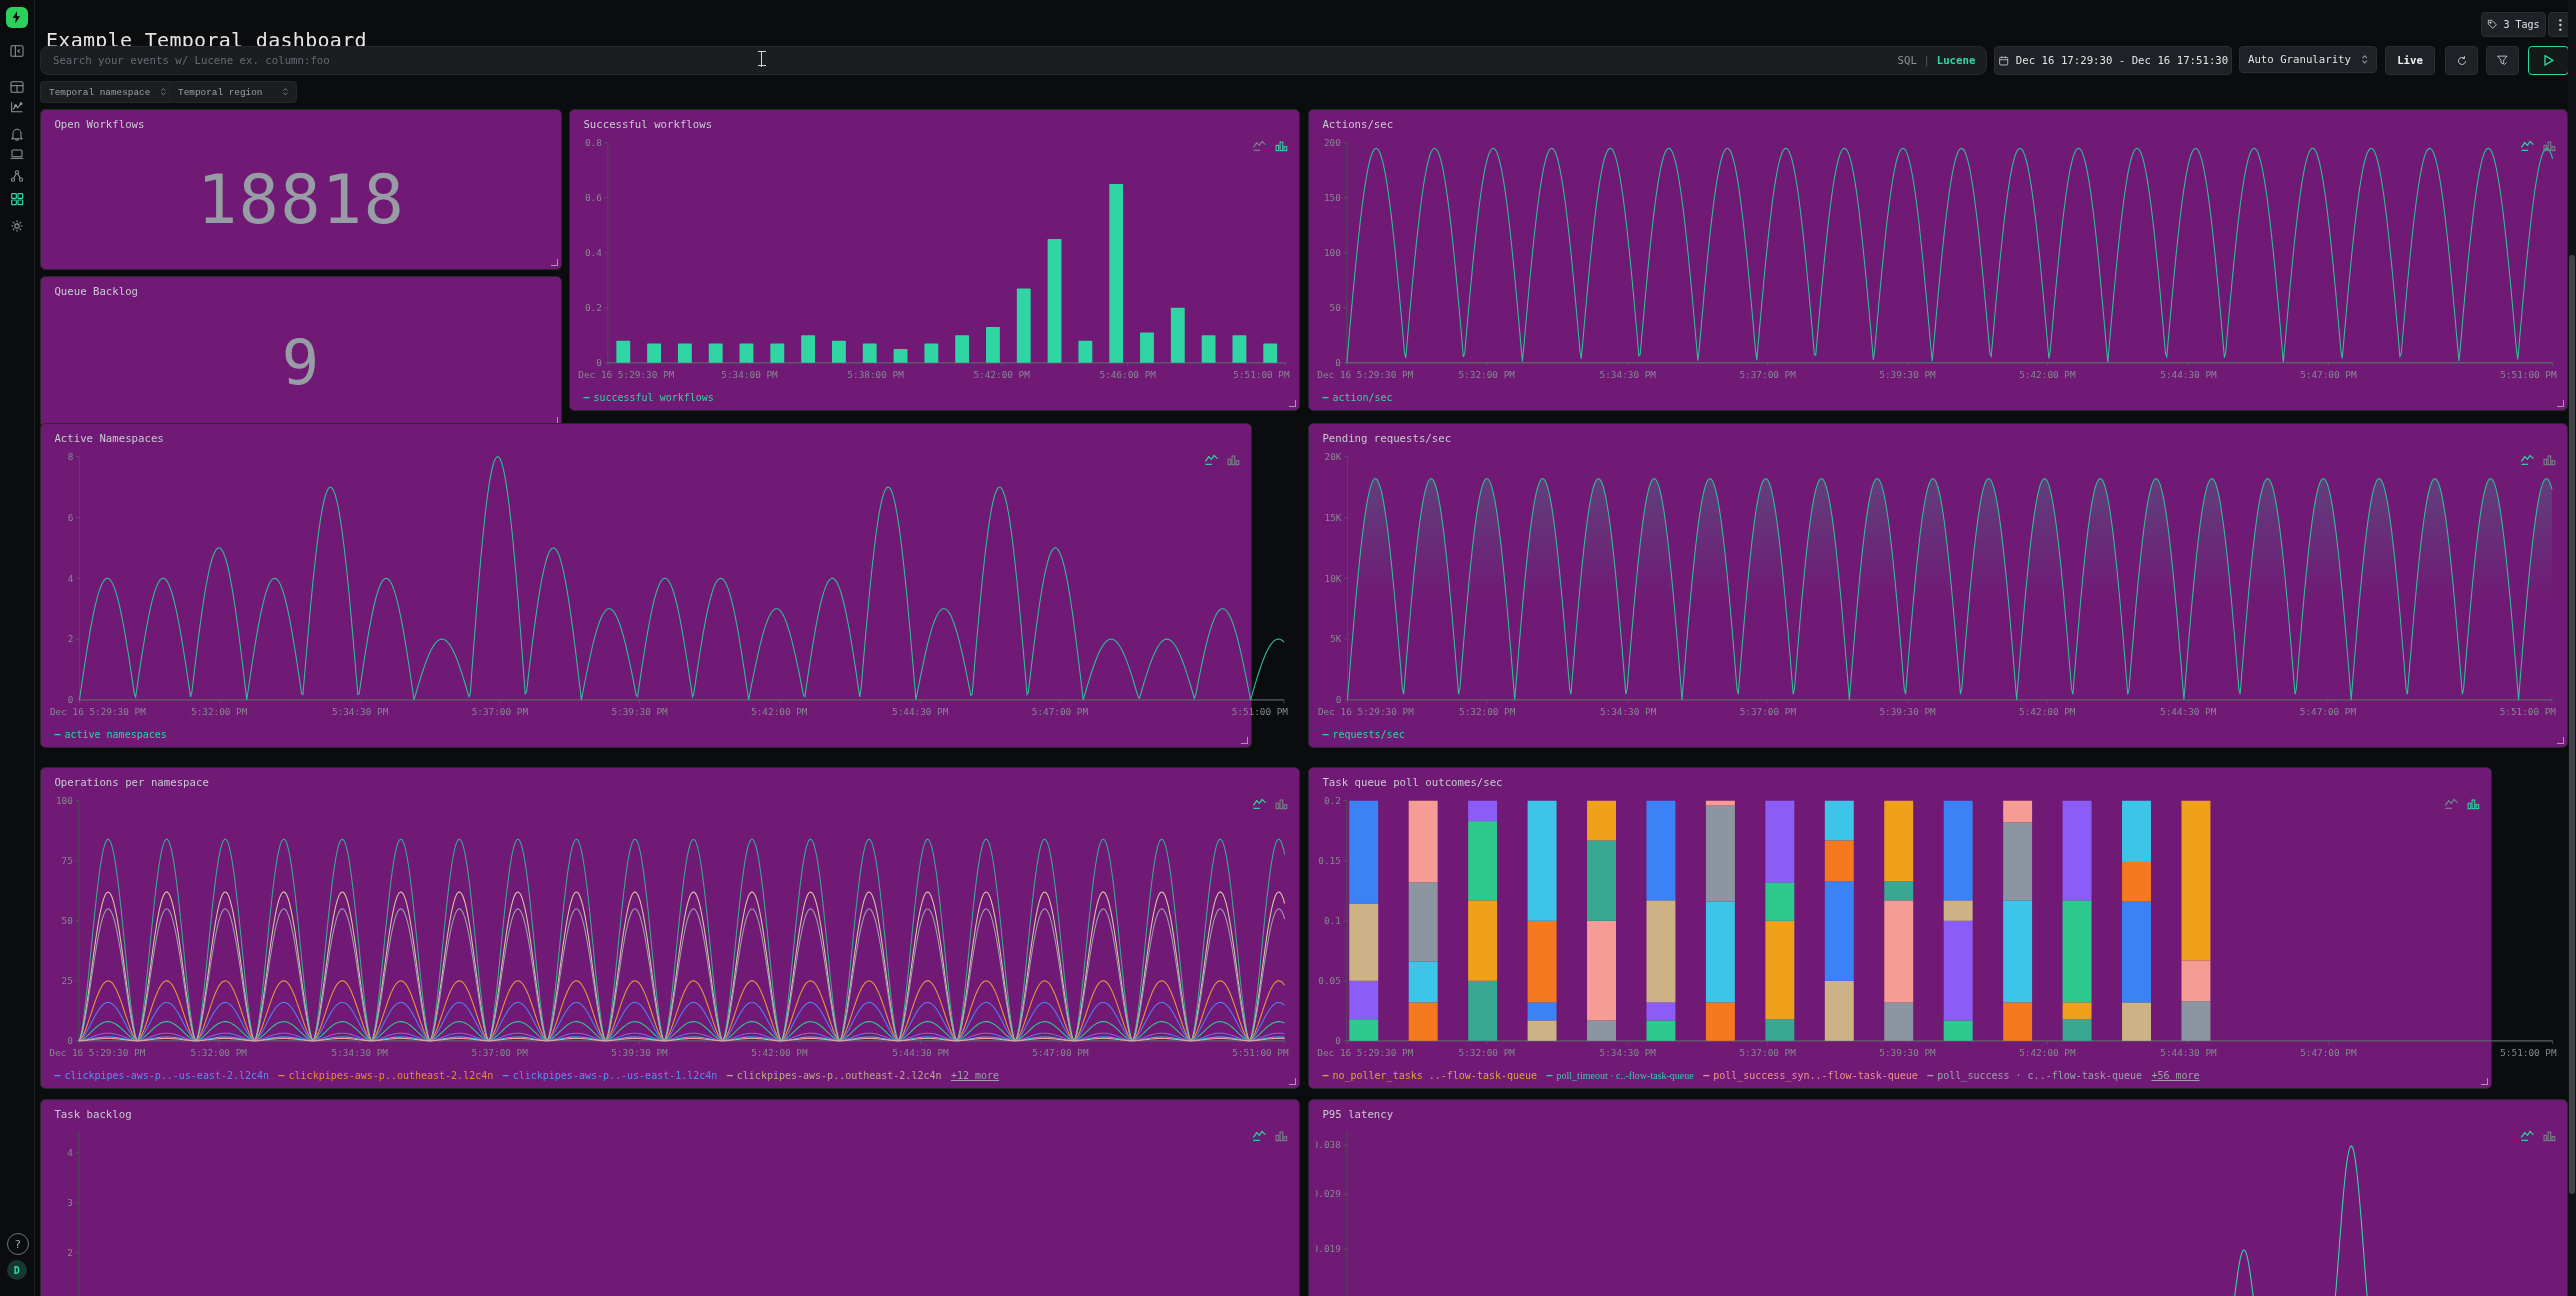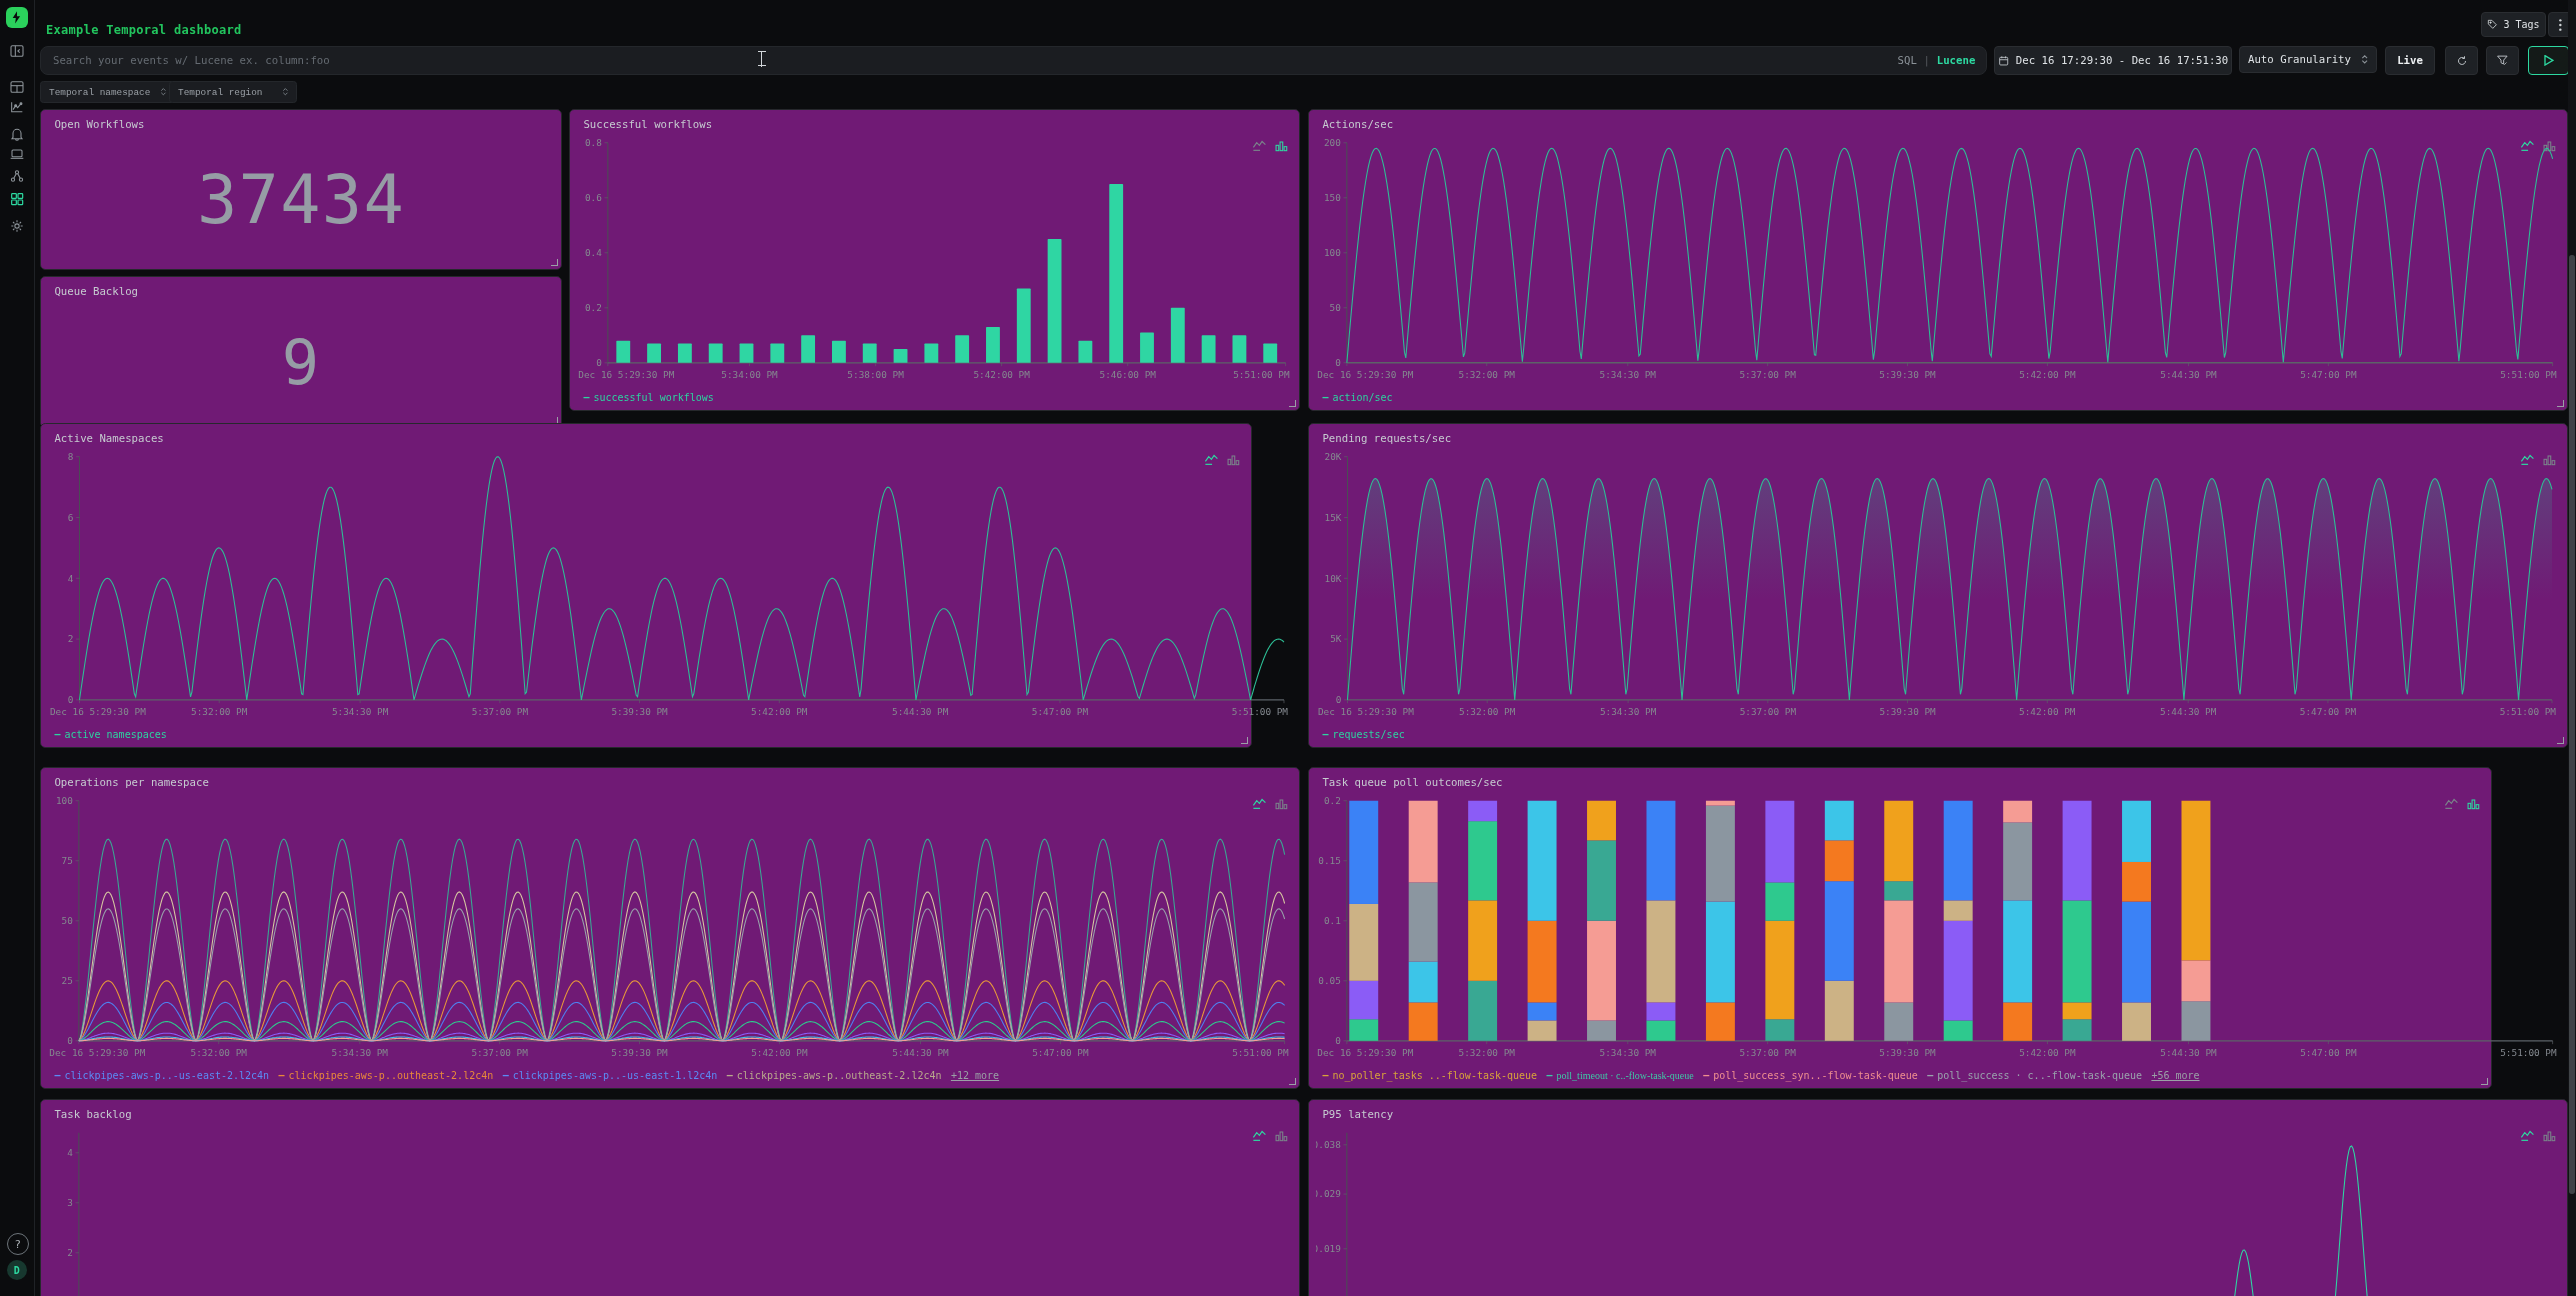--- a/index.html
+++ b/index.html
@@ -10,21 +10,21 @@
   .sidebar{position:absolute;left:0;top:0;width:34px;height:100%;border-right:0.7px solid #1f2226;background:#0b0c0e;}
   .logo{position:absolute;left:6px;top:6.7px;width:21.5px;height:21.5px;border-radius:6px;background:#2bd15c;
         display:flex;align-items:center;justify-content:center;}
   .side-ic{position:absolute;left:8.7px;width:16px;height:16px;color:#8e959b;cursor:pointer;}
   .side-ic.active{color:#2dd9a1;}
   .help-circle{position:absolute;left:6.7px;width:20px;height:20px;border:1px solid #6d747a;border-radius:50%;
         color:#aeb4b9;display:flex;align-items:center;justify-content:center;font-size:10.7px;}
   .avatar{position:absolute;left:6.7px;width:20px;height:20px;border-radius:50%;background:#17382f;color:#2dd9a1;
         display:flex;align-items:center;justify-content:center;font-size:10px;font-weight:bold;}
   
-  .title{position:absolute;left:46px;top:14.8px;font-size:12px;font-weight:bold;color:#22c55e;letter-spacing:0.3px;}
+  .title{position:absolute;left:46px;top:14.8px;font-size:20px;font-weight:normal;color:#e5e5e5;letter-spacing:0.3px;}
   .hbtn{position:absolute;top:12px;height:23px;background:#1e2125;border:0.7px solid #2a2d31;border-radius:4px;
         display:flex;align-items:center;justify-content:center;color:#dfe3e6;font-size:10px;gap:5.4px;cursor:pointer;}
   
   .search{position:absolute;left:40px;top:46px;width:1945px;height:27px;background:#1b1d21;border-radius:8px;border:0.7px solid #24272b;}
   .search input{position:absolute;inset:0;background:transparent;border:none;outline:none;color:#c6cbd0;
         font:10.7px "DejaVu Sans Mono","Liberation Mono",monospace;padding:0 121px 0 12px;}
   .search input::placeholder{color:#656b72;}
   .mode{position:absolute;right:10.7px;top:0;height:27px;display:flex;align-items:center;gap:6.7px;font-size:10.7px;}
   .ibeam{position:absolute;left:757px;top:51px;width:9.4px;height:17px;pointer-events:none;}
   .ibeam:before{content:"";position:absolute;left:4px;top:1.3px;bottom:1.3px;width:1.3px;background:#d2d6da;}
@@ -198,21 +198,21 @@
   <div class="chip" style="left:169px;width:111px;">
     <span>Temporal region</span>
     <svg width="6.7" height="9.4" viewBox="0 0 12 18" fill="none" stroke="#7a8187" stroke-width="1.8">
         <path d="M2 7 L6 3 L10 7"></path>
         <path d="M2 11 L6 15 L10 11"></path>
       </svg>
   </div>
 
   <section class="panel" style="left:40px;top:109px;width:522px;height:161px;">
     <h2 class="ptitle">Open Workflows</h2>
-    <div class="stat">37434</div>
+    <div class="stat">18818</div>
     <span class="rsz"></span>
   </section>
 
   <section class="panel" style="left:40px;top:276px;width:522px;height:152px;">
     <h2 class="ptitle">Queue Backlog</h2>
     <div class="stat" style="font-size:62px;">9</div>
     <span class="rsz"></span>
   </section>
 
   <section class="panel" style="left:569px;top:109px;width:731px;height:302px;">

